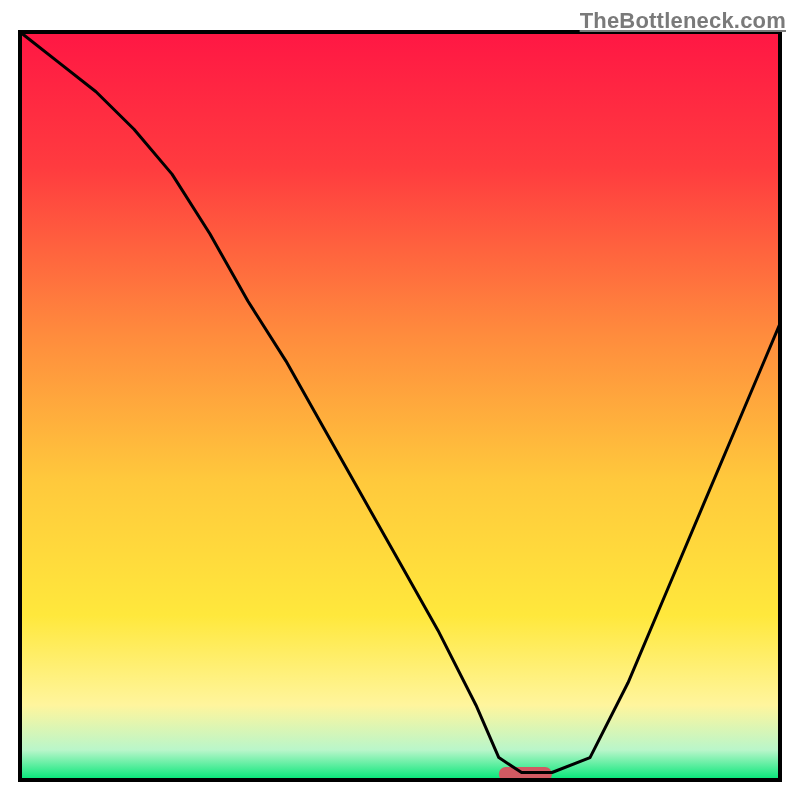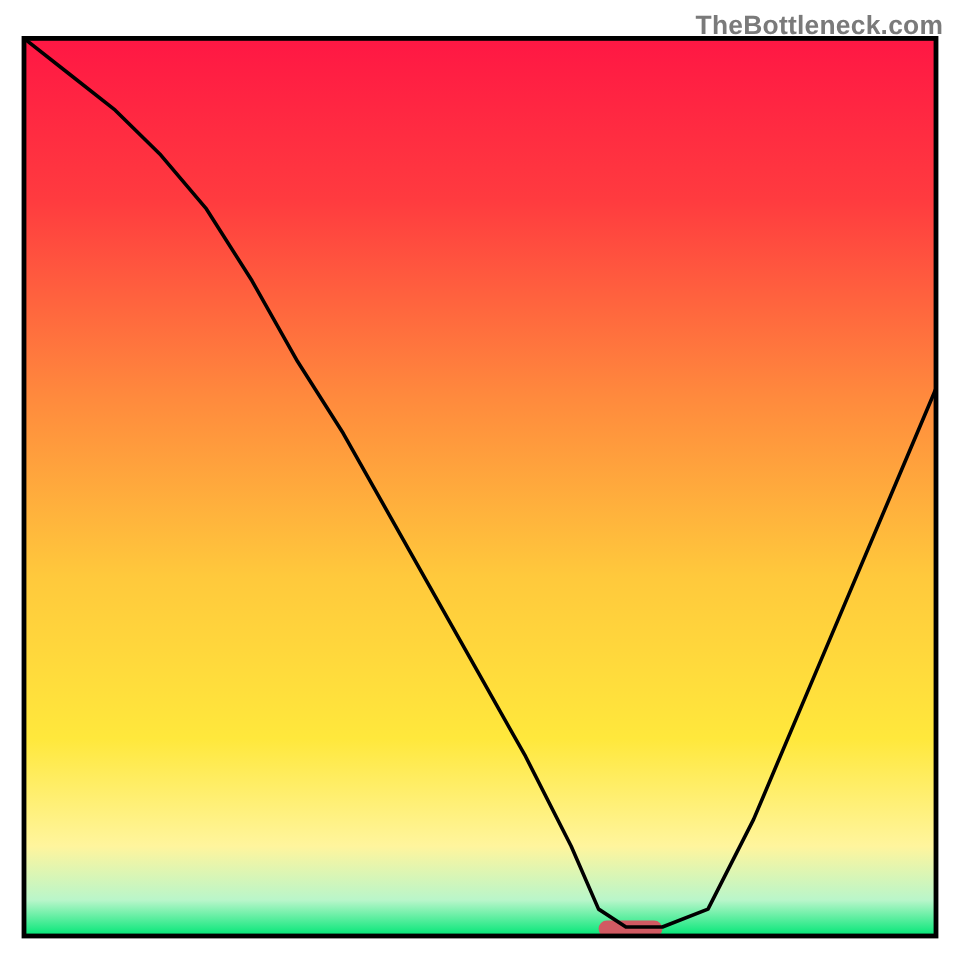--- a/index.html
+++ b/index.html
@@ -20,20 +20,21 @@
   }
   .watermark {
     position: absolute;
     top: 8px;
     right: 14px;
     font-size: 22px;
     font-weight: 600;
     color: #7a7a7a;
     font-family: Arial, sans-serif;
     letter-spacing: 0.2px;
+    text-decoration: underline;
   }
   svg { display: block; }
 </style>
 </head>
 <body>
 
 <div class="chart-wrap">
   <svg id="chart-svg" width="780" height="780" viewBox="0 0 780 780">
       <defs>
         <linearGradient id="bg-grad" x1="0" y1="0" x2="0" y2="1">

